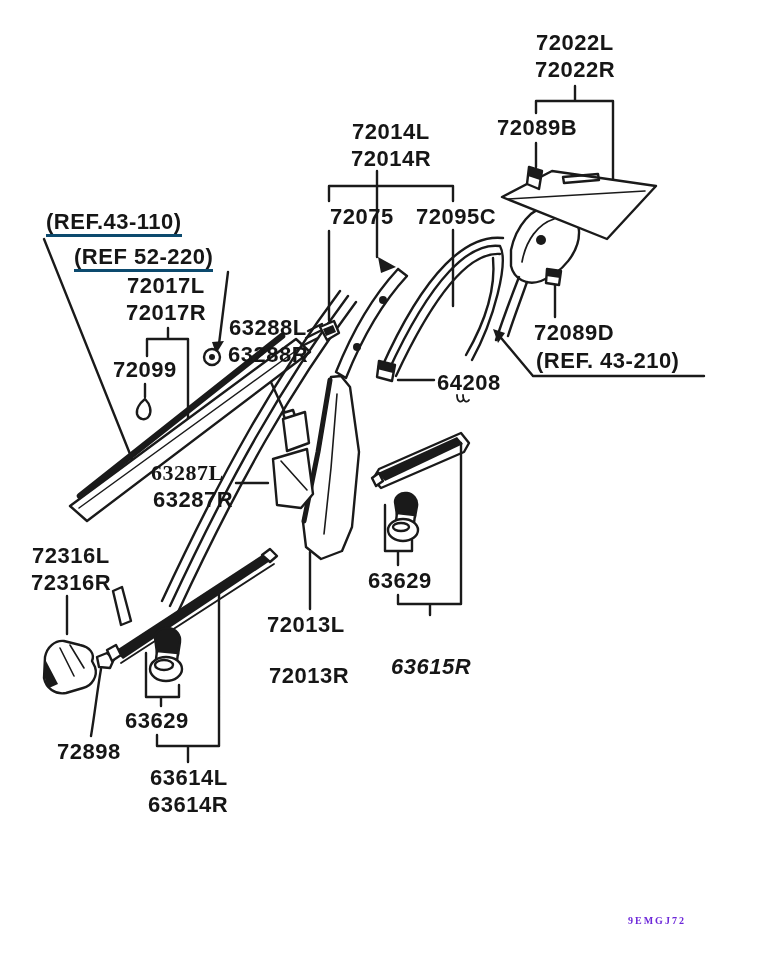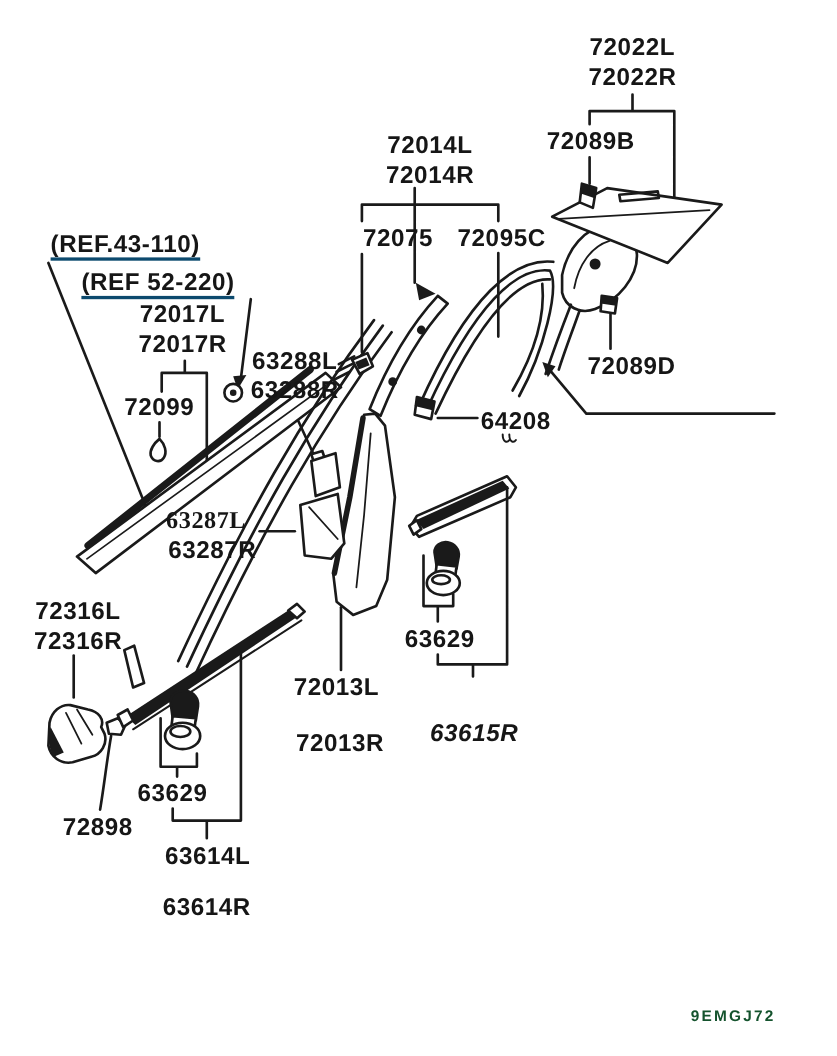--- a/index.html
+++ b/index.html
@@ -7,21 +7,21 @@
     position:relative;width:761px;height:960px;background:var(--bg,#ffffff);
     overflow:hidden;font-family:"Liberation Sans",sans-serif;text-align:right;
   }
   #art{position:absolute;left:0;top:0;}
   #labels-layer{position:absolute;left:0;top:0;width:100%;height:100%;}
   .part-label{
     position:absolute;font-weight:bold;font-size:22px;letter-spacing:.5px;
     color:#161616;white-space:nowrap;line-height:1.05;
   }
   .part-label.underline{border-bottom:3px solid #0c4a6e;padding-bottom:1px;}
-  .part-label.small{font-size:14px;letter-spacing:2px;color:#14532d;}
+  .part-label.small{font-size:10px;letter-spacing:2px;color:#6d28d9;font-family:Liberation Serif, serif;}
   .part-label.highlighted{
     border:4px solid var(--hl,#d00);border-radius:26px;
     padding:1px 13px 3px;margin-left:-17px;margin-top:-7px;
   }
 </style>
 </head>
 <body>
 
 <div id="canvas">
 
@@ -155,29 +155,30 @@
       <div class="part-label" style="left: 286px; top: 205px; margin-left: 44px;">72075</div>
       <div class="part-label" style="left: 416px; top: 205px;">72095C</div>
       <div class="part-label underline" style="left: 46px; top: 210px;">(REF.43-110)</div>
       <div class="part-label underline" style="left: 74px; top: 245px;">(REF 52-220)</div>
       <div class="part-label" style="left: 127px; top: 274px;">72017L</div>
       <div class="part-label" style="left: 126px; top: 301px;">72017R</div>
       <div class="part-label" style="left: 229px; top: 316px;">63288L</div>
       <div class="part-label" style="left: 228px; top: 343px;">63288R</div>
       <div class="part-label" style="left: 113px; top: 358px;">72099</div>
       <div class="part-label" style="left: 490px; top: 321px; margin-left: 44px;">72089D</div>
+      <div class="part-label" style="left: 536px; top: 349px;">(REF. 43-210)</div>
       <div class="part-label" style="left: 437px; top: 371px;">64208</div>
       <div class="part-label" style="left: 151px; top: 461px; font-family: Liberation Serif, serif;">63287L</div>
       <div class="part-label" style="left: 153px; top: 488px;">63287R</div>
       <div class="part-label" style="left: 32px; top: 544px;">72316L</div>
       <div class="part-label" style="left: 31px; top: 571px;">72316R</div>
       <div class="part-label" style="left: 368px; top: 569px;">63629</div>
       <div class="part-label" style="left: 267px; top: 613px;">72013L</div>
       <div class="part-label" style="left: 269px; top: 640px; margin-top: 24px;">72013R</div>
       <div class="part-label" style="left: 391px; top: 655px; font-style: italic;">63615R</div>
       <div class="part-label" style="left: 125px; top: 709px;">63629</div>
       <div class="part-label" style="left: 57px; top: 740px;">72898</div>
       <div class="part-label" style="left: 150px; top: 766px;">63614L</div>
-      <div class="part-label" style="left: 148px; top: 793px; margin-top: 20px;">63614R</div>
+      <div class="part-label" style="left: 148px; top: 793px;">63614R</div>
     </div>
 
   <div class="part-label small" style="left:628px;top:916px">9EMGJ72</div>
 </div>
 
 </body></html>

